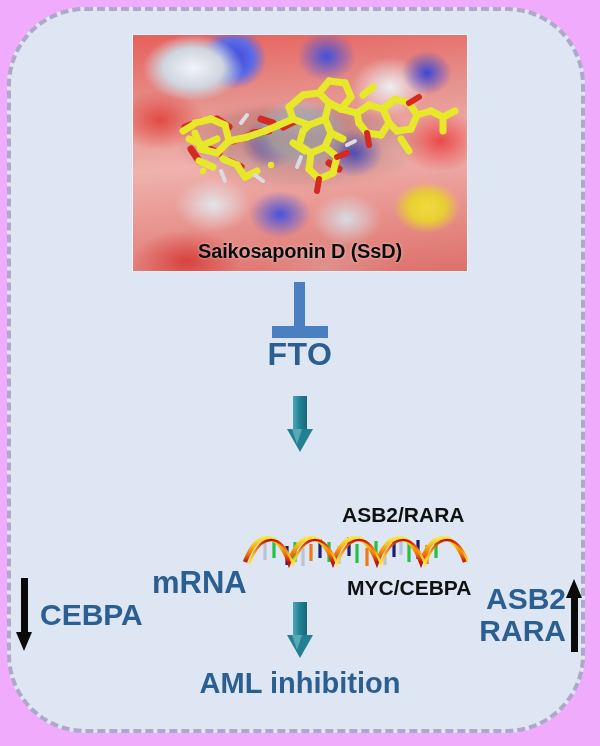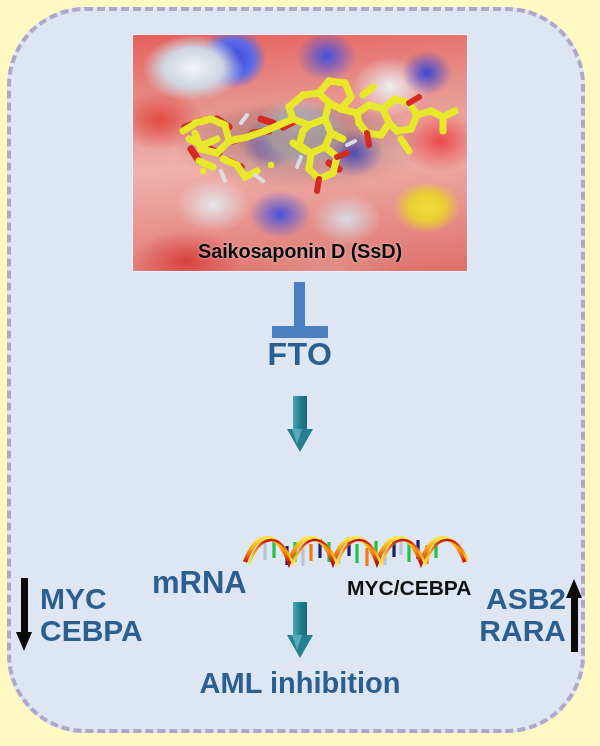--- a/index.html
+++ b/index.html
@@ -11,21 +11,21 @@
     width: 600px;
     height: 746px;
     font-family: "Liberation Sans", sans-serif;
     overflow: hidden;
   }
 
   #graphical-abstract {
     position: relative;
     width: 600px;
     height: 746px;
-    background: #fef9c3;
+    background: #f0abfc;
   }
 
   
   .panel {
     position: absolute;
     left: 7px;
     top: 7px;
     width: 578px;
     height: 726px;
     box-sizing: border-box;
@@ -371,20 +371,21 @@
 
   <div class="blue-label" id="label-fto">FTO</div>
 
   <div class="teal-arrow" id="arrow-fto-to-m6a">
     <div class="shaft"></div>
     <div class="head"></div>
     <div class="head-hl"></div>
   </div>
 
 
+  <div class="black-label" id="label-asb2-rara-top">ASB2/RARA</div>
 
   <svg id="rna-helix" viewBox="0 0 225 48">
     <defs>
       <linearGradient id="strandGrad" x1="0" y1="0" x2="0" y2="1">
         <stop offset="0%" stop-color="#ffe44d"></stop>
         <stop offset="35%" stop-color="#f5b70f"></stop>
         <stop offset="70%" stop-color="#ef6a10"></stop>
         <stop offset="100%" stop-color="#bf1408"></stop>
       </linearGradient>
       <linearGradient id="strandGrad2" x1="0" y1="0" x2="0" y2="1">
@@ -425,21 +426,20 @@
   <div class="blue-label" id="label-mrna">mRNA</div>
 
   <div class="black-label" id="label-myc-cebpa-top">MYC/CEBPA</div>
 
   <div class="reg-group" id="reg-down">
     <div class="black-arrow down">
       <div class="bar"></div>
       <div class="tip"></div>
     </div>
     <div class="reg-text">
-      <div>MYC</div>
       <div>CEBPA</div>
     </div>
   </div>
 
   <div class="reg-group" id="reg-up">
     <div class="black-arrow up">
       <div class="bar"></div>
       <div class="tip"></div>
     </div>
     <div class="reg-text">

